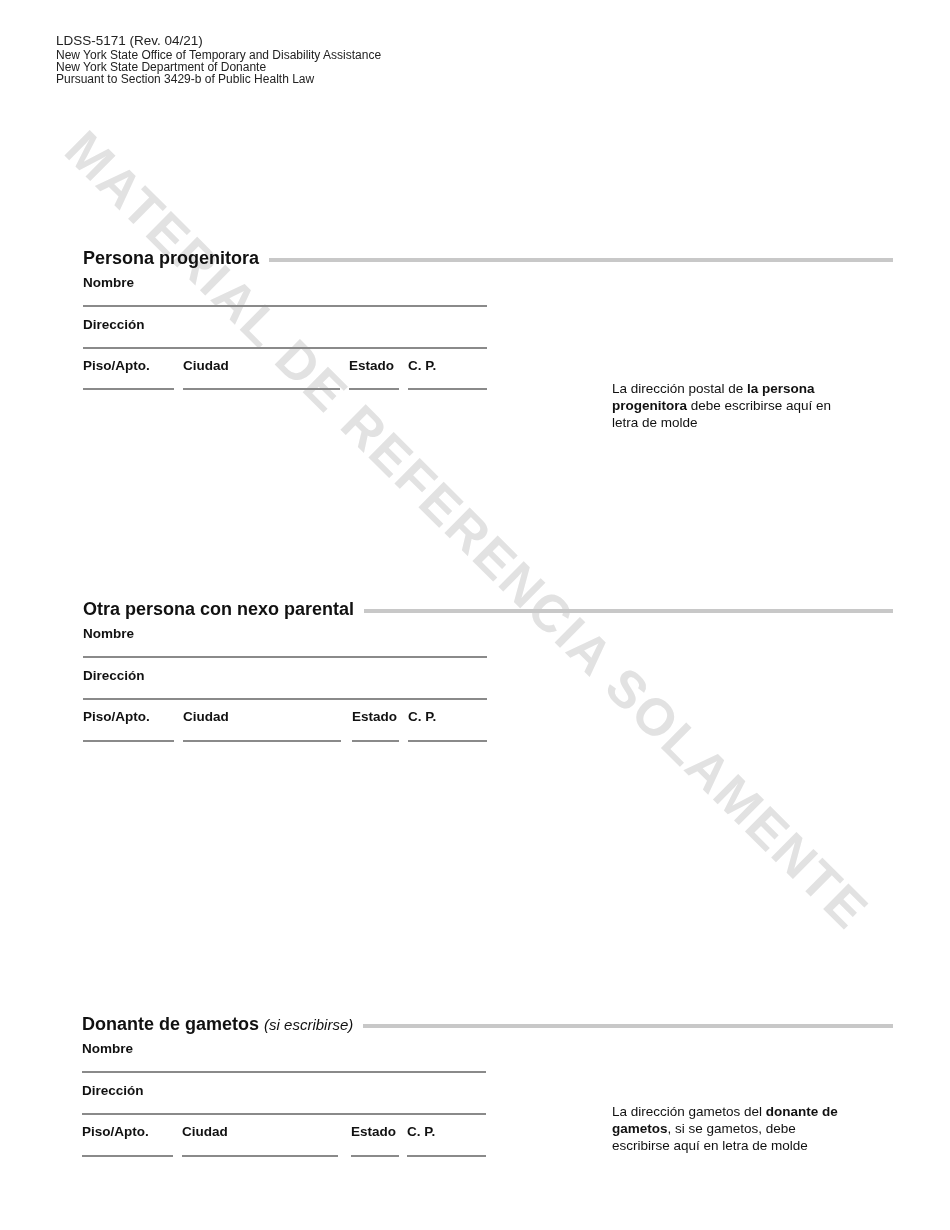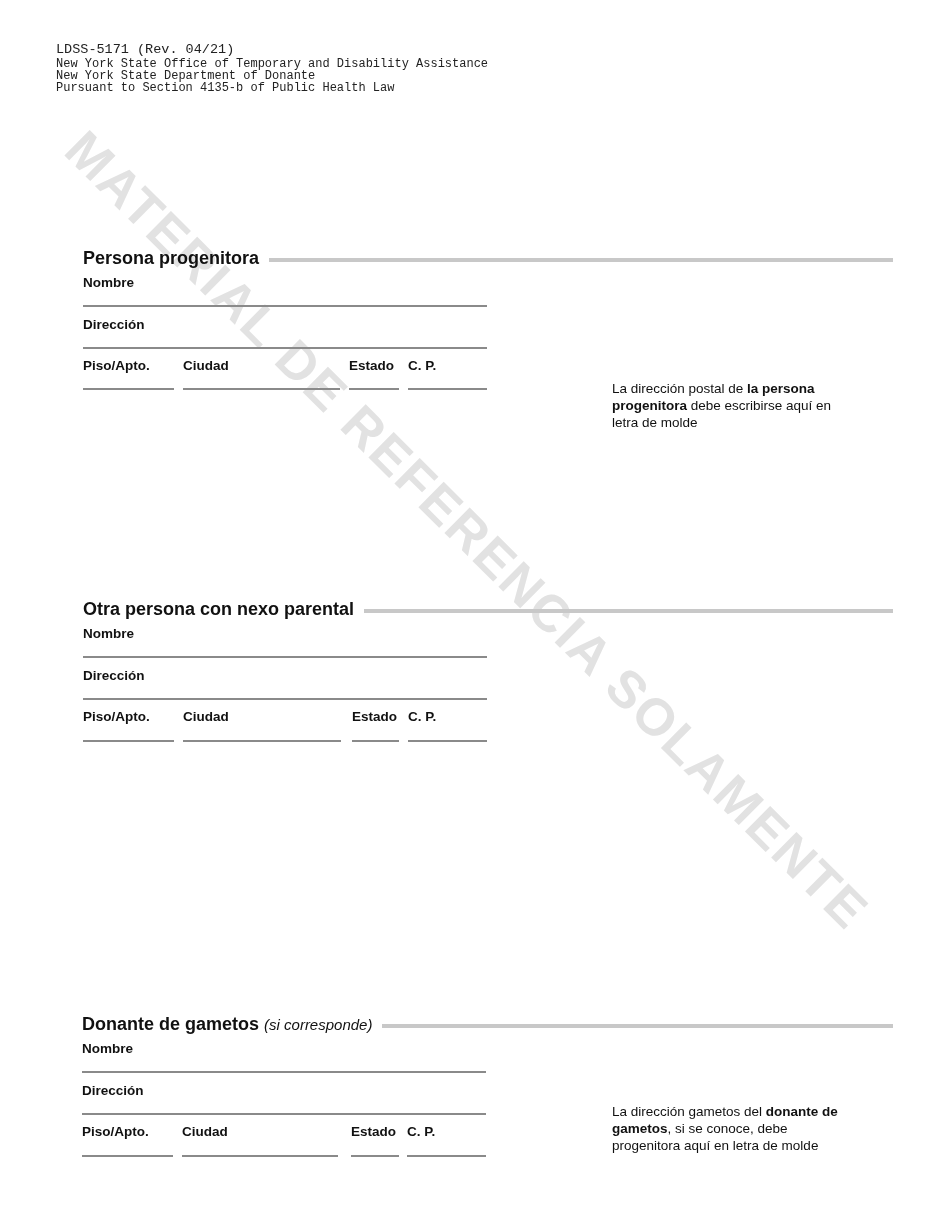--- a/index.html
+++ b/index.html
@@ -1,20 +1,20 @@
 <!DOCTYPE html>
 <html><head>
   <meta charset="utf-8">
   <style>
     html, body { margin: 0; padding: 0; }
     body {
       width: 950px; height: 1230px; background: #ffffff; position: relative; overflow: hidden;
       font-family: "Liberation Sans", "DejaVu Sans", sans-serif; color: #111;
     }
-    .header { position: absolute; left: 56px; top: 42px; font-family: Liberation Mono, monospace; }
+    .header { position: absolute; left: 56px; top: 33px; }
     .form-id { font-size: 13.5px; line-height: 16px; color: #222; }
     .agency { font-size: 12px; line-height: 12px; color: #222; }
     .watermark {
       position: absolute; left: 467px; top: 530px;
       transform: translate(-50%, -50%) rotate(44.8deg);
       font-weight: bold; font-size: 52px; letter-spacing: 2px; white-space: nowrap;
       color: #e2e2e2; z-index: 0; pointer-events: none;
     }
     .section { position: absolute; left: 0; width: 950px; height: 170px; z-index: 1; }
     .sec-title-row { position: absolute; left: 83px; right: 57px; top: 0; display: flex; align-items: center; }
@@ -26,21 +26,21 @@
     .note { position: absolute; left: 612px; width: 230px; font-size: 13.5px; line-height: 17px; color: #111; }
     .note b { font-weight: bold; }
   </style>
 </head>
 <body>
 
 <div class="header">
   <div class="form-id">LDSS-5171 (Rev. 04/21)</div>
   <div class="agency">New York State Office of Temporary and Disability Assistance</div>
   <div class="agency">New York State Department of Donante</div>
-  <div class="agency">Pursuant to Section 4135-b of Public Health Law</div>
+  <div class="agency">Pursuant to Section 3429-b of Public Health Law</div>
 </div>
 
 <div class="watermark">MATERIAL DE REFERENCIA SOLAMENTE</div>
 
 <div class="section" style="top:248px;">
   <div class="sec-title-row">
     <span class="sec-title"><span>Persona progenitora</span></span>
     <div class="sec-rule"></div>
   </div>
   <span class="lbl" style="left:83px; top:27px;">Nombre</span>
@@ -72,29 +72,29 @@
   <span class="lbl" style="left:352px; top:110px;">Estado</span>
   <span class="lbl" style="left:408px; top:110px;">C. P.</span>
   <div class="line" style="left:83px; width:91px; top:141px;"></div>
   <div class="line" style="left:183px; width:158px; top:141px;"></div>
   <div class="line" style="left:352px; width:47px; top:141px;"></div>
   <div class="line" style="left:408px; width:79px; top:141px;"></div>
 </div>
 
 <div class="section" style="top:1014px;">
   <div class="sec-title-row" style="left:82px;">
-    <span class="sec-title"><span>Donante de gametos</span> <span class="paren">(si corresponde)</span></span>
+    <span class="sec-title"><span>Donante de gametos</span> <span class="paren">(si escribirse)</span></span>
     <div class="sec-rule"></div>
   </div>
   <span class="lbl" style="left:82px; top:27px;">Nombre</span>
   <div class="line" style="left:82px; width:404px; top:57px;"></div>
   <span class="lbl" style="left:82px; top:69px;">Dirección</span>
   <div class="line" style="left:82px; width:404px; top:99px;"></div>
   <span class="lbl" style="left:82px; top:110px;">Piso/Apto.</span>
   <span class="lbl" style="left:182px; top:110px;">Ciudad</span>
   <span class="lbl" style="left:351px; top:110px;">Estado</span>
   <span class="lbl" style="left:407px; top:110px;">C. P.</span>
   <div class="line" style="left:82px; width:91px; top:141px;"></div>
   <div class="line" style="left:182px; width:156px; top:141px;"></div>
   <div class="line" style="left:351px; width:48px; top:141px;"></div>
   <div class="line" style="left:407px; width:79px; top:141px;"></div>
-  <div class="note" style="top:89px;"><span>La dirección gametos del </span><b>donante de gametos</b><span>, si se conoce, debe progenitora aquí en letra de molde</span></div>
+  <div class="note" style="top:89px;"><span>La dirección gametos del </span><b>donante de gametos</b><span>, si se gametos, debe escribirse aquí en letra de molde</span></div>
 </div>
 
 </body></html>

